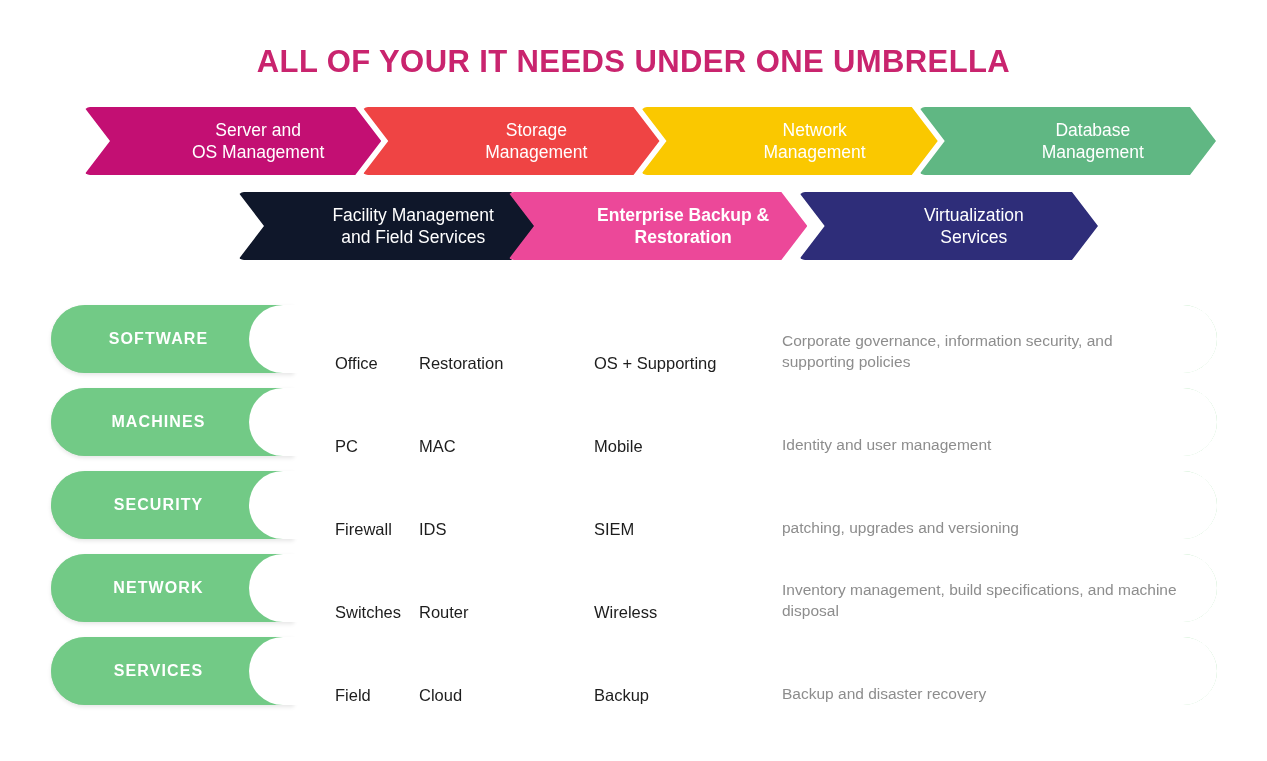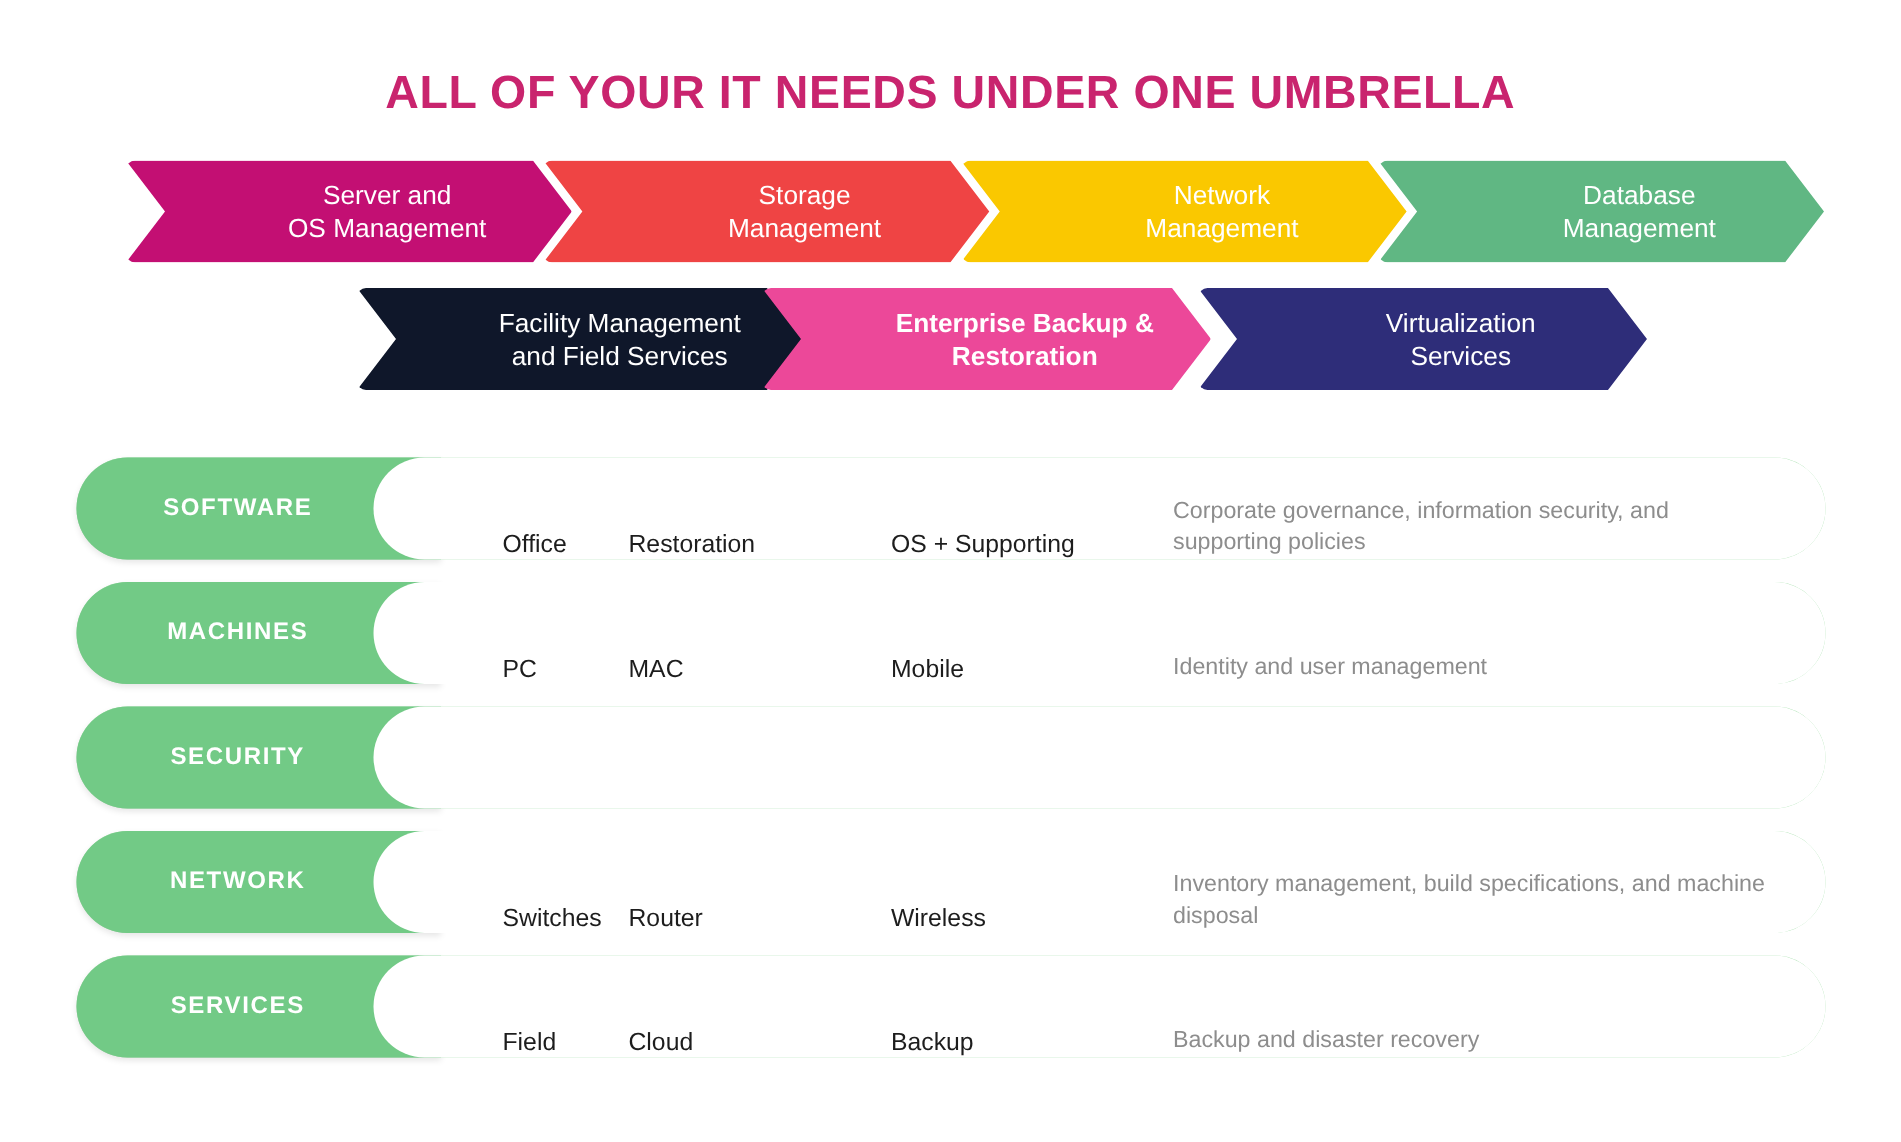--- a/index.html
+++ b/index.html
@@ -178,20 +178,26 @@
         <div class="cell c2">MAC</div>
         <div class="cell c3">Mobile</div>
         <div class="cell c4">Identity and user management</div>
       </div>
     </div>
     <div class="trow">
       <div class="shell"></div>
       <div class="tag"></div>
       <div class="white-pane"></div>
       <div class="tag-text">SECURITY</div>
+      <div class="cells">
+        <div class="cell c1">Firewall</div>
+        <div class="cell c2">IDS</div>
+        <div class="cell c3">SIEM</div>
+        <div class="cell c4">patching, upgrades and versioning</div>
+      </div>
     </div>
     <div class="trow">
       <div class="shell"></div>
       <div class="tag"></div>
       <div class="white-pane"></div>
       <div class="tag-text">NETWORK</div>
       <div class="cells">
         <div class="cell c1">Switches</div>
         <div class="cell c2">Router</div>
         <div class="cell c3">Wireless</div>

